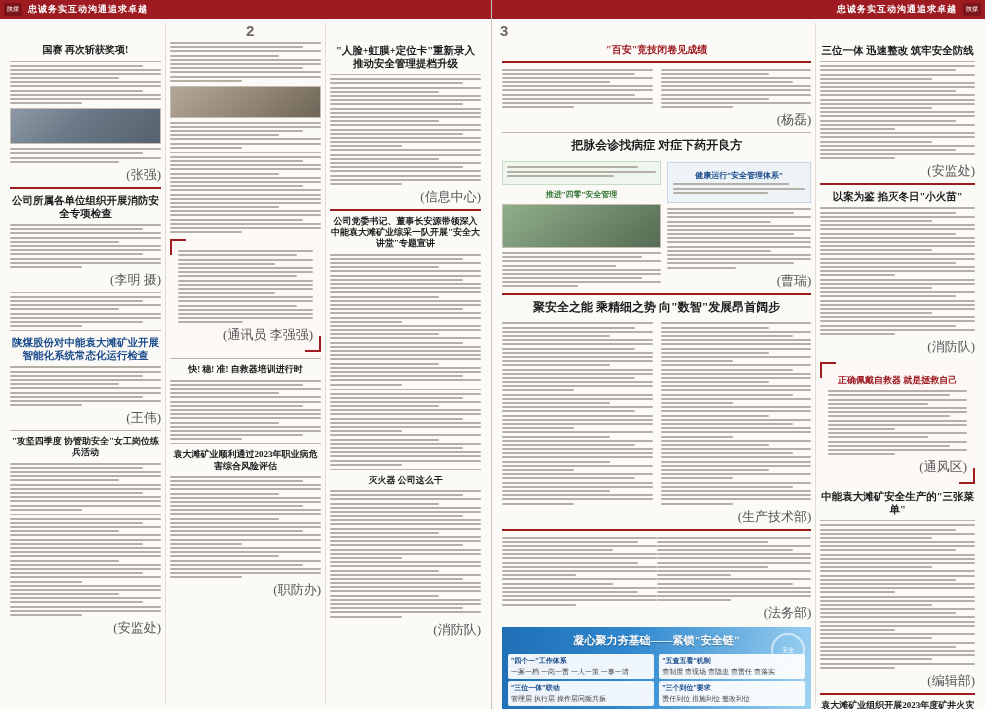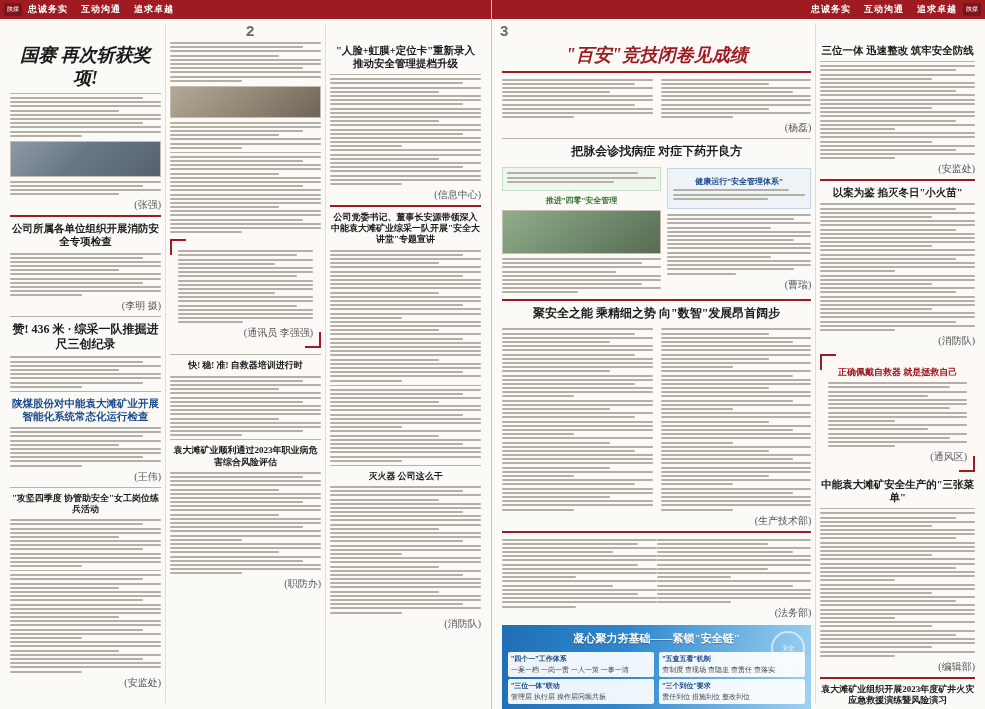--- a/index.html
+++ b/index.html
@@ -33,21 +33,21 @@
     font-size:8px;
     font-family:"Liberation Sans",sans-serif;
     letter-spacing:1px;
     padding:0 4px;
     box-sizing:border-box;
   }
   .masthead .logo{
     font-size:6px;background:#7d1419;padding:2px 3px;border-radius:1px;
     letter-spacing:0;margin-right:6px;
   }
-  .masthead .slogans{display:flex;gap:13px;font-weight:bold;font-size:9px;}
+  .masthead .slogans{display:flex;gap:0;font-weight:bold;font-size:9px;}
   .masthead .slogans span{white-space:nowrap;}
   .masthead.r{justify-content:flex-end;}
   .masthead.r .logo{margin-right:0;margin-left:6px;}
 
   .pagenum{
     position:absolute;top:22px;
     font-family:"Liberation Sans",sans-serif;
     font-size:15px;font-weight:bold;color:#6f6a63;
   }
   .pagenum.p2{left:246px;}
@@ -60,41 +60,41 @@
 
   
   .hl{
     text-align:center;
     font-weight:bold;
     color:#1a1a1a;
     line-height:1.25;
     margin:5px 0 4px 0;
     font-family:"Liberation Serif",serif;
   }
-  .hl.xl{font-size:18px;font-style:italic;}
+  .hl.xl{font-size:10px;}
   .hl.lg{font-size:12px;}
   .hl.md{font-size:10.5px;}
   .hl.sm{font-size:9px;}
   .hl.red{color:#9e1b21;}
   .hl.blue{color:#1b4b8a;}
 
   .rule{height:1px;background:#b9b3a9;margin:3px 0;}
   .rule.thick{height:2px;background:#9e1b21;}
 
   
   .body{margin:3px 0;}
   .ln{
     height:2px;background:#b4afa7;margin-bottom:2.6px;border-radius:1px;
   }
   .ln.s{width:72%;}
   .ln.m{width:88%;}
   .ln.xs{width:48%;}
   .body.dense .ln{margin-bottom:2.2px;}
 
-  .sig{text-align:right;font-size:10px;color:#555;margin-top:2px;}
+  .sig{text-align:right;font-size:13px;color:#555;margin-top:2px;}
 
   
   .photo{
     background:linear-gradient(135deg,#8d9aa6 0%,#6a7885 45%,#55626e 100%);
     border:1px solid #c3bdb3;
     margin:4px 0;
     position:relative;
   }
   .photo.alt{background:linear-gradient(140deg,#b4a896 0%,#8d8170 60%,#6d6558 100%);}
   .photo.green{background:linear-gradient(140deg,#8fae8a 0%,#566b53 100%);}
@@ -212,21 +212,20 @@
             <div class="ln"></div>
             <div class="ln"></div>
             <div class="ln m"></div>
           <div class="ln"></div>
             <div class="ln"></div>
             <div class="ln xs"></div>
         </div>
         <div class="sig">(李明 摄)</div>
 
         <div class="rule"></div>
-        <div class="hl lg">赞! 436 米 · 综采一队推掘进尺三创纪录</div>
         <div class="body dense">
           <div class="ln"></div>
             <div class="ln m"></div>
             <div class="ln"></div>
             <div class="ln s"></div>
           <div class="ln"></div>
             <div class="ln"></div>
             <div class="ln m"></div>
             <div class="ln xs"></div>
         </div>

